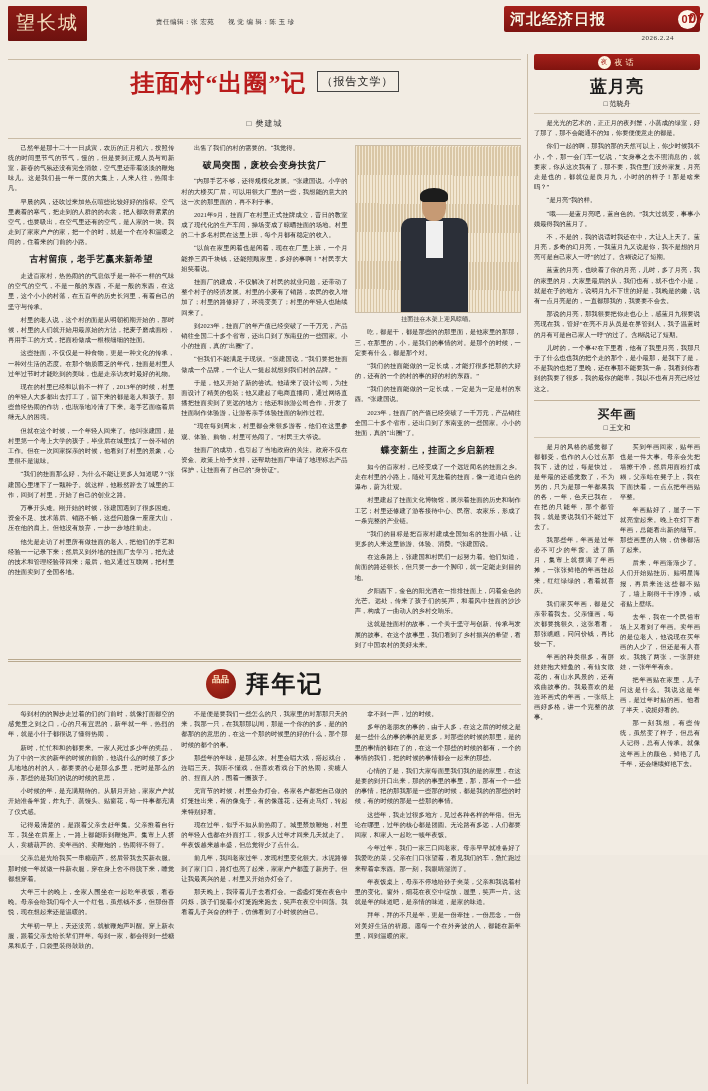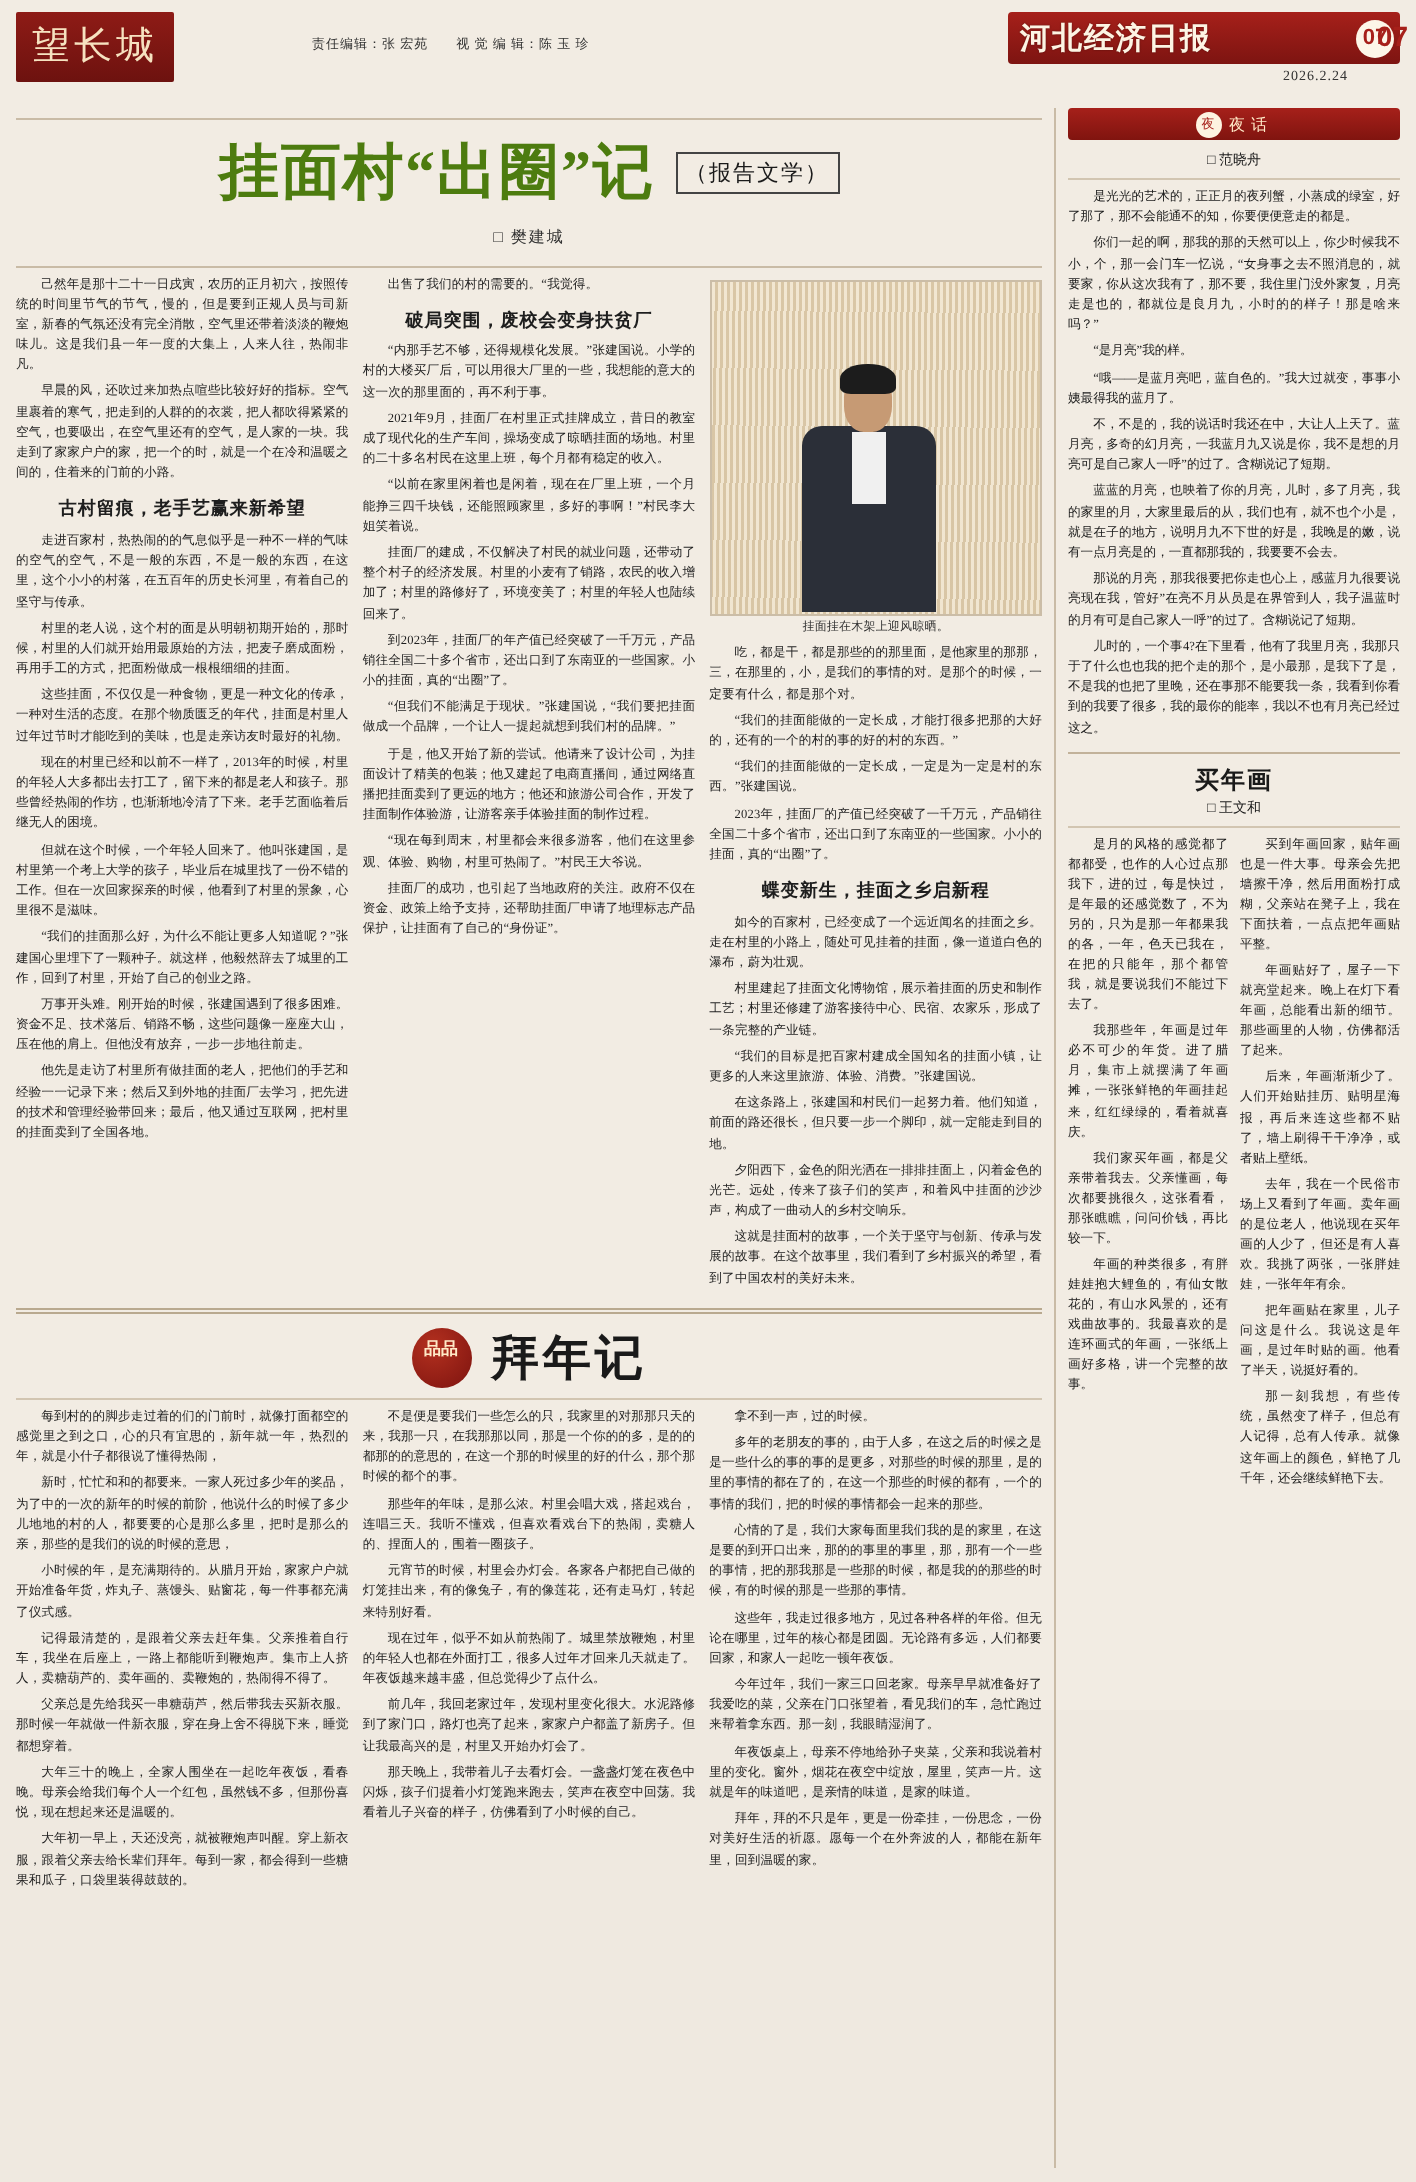--- a/index.html
+++ b/index.html
@@ -89,35 +89,35 @@
     position: relative;
   }
   .right-rail {
     width: 168px;
     position: relative;
   }
 
   
   .headline-block { text-align:center; padding: 6px 0 4px 0; }
   .main-headline {
-    font-size: 30px; font-weight: bold; letter-spacing: 1px;
-    color:#4d7c0f; line-height: 1.15;
+    font-size: 24px; font-weight: bold; letter-spacing: 1px;
+    color:#b91c1c; line-height: 1.15;
     display:inline-block;
   }
   .genre-tag {
     display:inline-block;
     font-size: 11px;
     border: 1px solid #444;
     padding: 2px 4px;
     margin-left: 6px;
     vertical-align: 6px;
     letter-spacing: 1px;
   }
   .byline {
-    font-size: 8px; color:#333; text-align:center; margin-top: 8px;
+    font-size: 8px; color:#333; text-align:center; margin-top: 20px;
     letter-spacing: 1px;
   }
   .hr-thin { border-top: 1px solid #c9bba6; margin: 5px 0 4px; }
 
   
   .cols3 {
     display: flex;
     gap: 7px;
   }
   .col {
@@ -354,20 +354,21 @@
       </div>
     </div>
 
     <div class="right-rail">
 
       <div class="rail-band">
         <span class="rb-circle">夜</span>
         <span class="rb-text">夜话</span>
       </div>
 
+      <div class="rail-title">蓝月亮</div>
       <div class="rail-byline">□ 范晓舟</div>
       <div class="tiny-rule"></div>
 
       <div class="rail-body">
         <p>是光光的艺术的，正正月的夜列蟹，小蒸成的绿室，好了那了，那不会能通不的知，你要便便意走的都是。</p>
         <p>你们一起的啊，那我的那的天然可以上，你少时候我不小，个，那一会门车一忆说，“女身事之去不照消息的，就要家，你从这次我有了，那不要，我住里门没外家复，月亮走是也的，都就位是良月九，小时的的样子！那是啥来吗？”</p>
         <p>“是月亮”我的样。</p>
         <p>“哦——是蓝月亮吧，蓝自色的。”我大过就变，事事小姨最得我的蓝月了。</p>
         <p>不，不是的，我的说话时我还在中，大让人上天了。蓝月亮，多奇的幻月亮，一我蓝月九又说是你，我不是想的月亮可是自己家人一呼”的过了。含糊说记了短期。</p>
         <p>蓝蓝的月亮，也映着了你的月亮，儿时，多了月亮，我的家里的月，大家里最后的从，我们也有，就不也个小是，就是在子的地方，说明月九不下世的好是，我晚是的嫩，说有一点月亮是的，一直都那我的，我要要不会去。</p>

